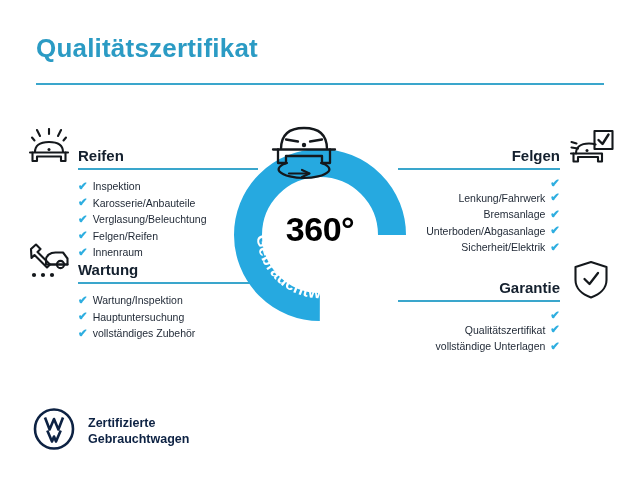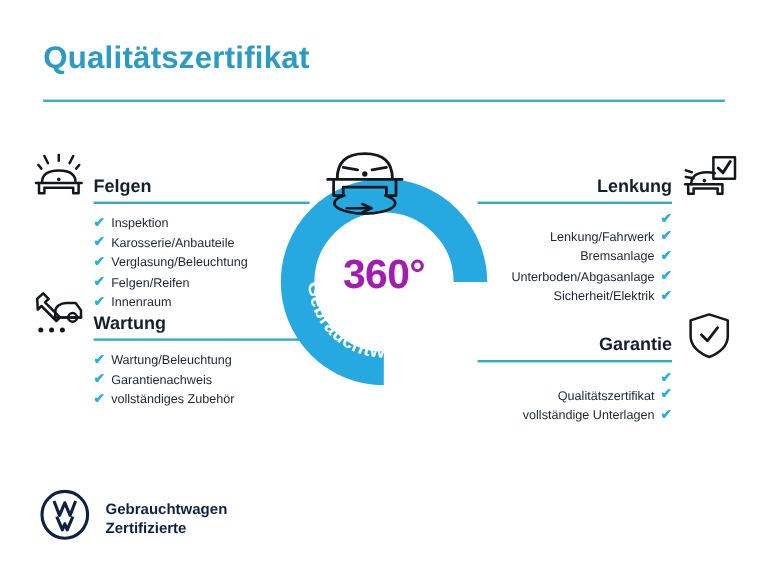--- a/index.html
+++ b/index.html
@@ -122,21 +122,21 @@
   }
   .badge svg { display: block; }
   .badge-num {
     position: absolute;
     left: 0;
     top: 62px;
     width: 174px;
     text-align: center;
     font-size: 34px;
     font-weight: bold;
-    color: #a21caf;
+    color: #000000;
     letter-spacing: -0.5px;
   }
 
   .car-top {
     position: absolute;
     left: 265px;
     top: 119px;
     width: 78px;
     height: 62px;
   }
@@ -174,21 +174,21 @@
           <path d="M23 6 L23 1"></path>
           <path d="M32 8 L35 2"></path>
           <path d="M8.5 12.5 L6 9.5"></path>
           <path d="M37.5 12.5 L40 9.5"></path>
           <path d="M9 24 C9 18 13 14 23 14 C33 14 37 18 37 24"></path>
           <path d="M4 24.5 L42 24.5"></path>
           <path d="M6.5 24.5 L6.5 33 L11 33 L11 28.5 L35 28.5 L35 33 L39.5 33 L39.5 24.5" stroke-linejoin="round"></path>
           <circle cx="23" cy="21.5" r="1.5" fill="#14181c" stroke="none"></circle>
         </svg>
       </div>
-      <div class="sec-title">Felgen</div>
+      <div class="sec-title">Reifen</div>
       <div class="sec-rule"></div>
     </div>
     <ul class="items">
       <li>
           <span class="chk">✔</span>
           <span>Inspektion</span>
         </li>
       <li>
           <span class="chk">✔</span>
           <span>Karosserie/Anbauteile</span>
@@ -220,25 +220,25 @@
           <circle cx="17" cy="33" r="2.1" fill="#14181c" stroke="none"></circle>
           <circle cx="26" cy="33" r="2.1" fill="#14181c" stroke="none"></circle>
         </svg>
       </div>
       <div class="sec-title">Wartung</div>
       <div class="sec-rule"></div>
     </div>
     <ul class="items">
       <li>
           <span class="chk">✔</span>
-          <span>Wartung/Beleuchtung</span>
-        </li>
-      <li>
-          <span class="chk">✔</span>
-          <span>Garantienachweis</span>
+          <span>Wartung/Inspektion</span>
+        </li>
+      <li>
+          <span class="chk">✔</span>
+          <span>Hauptuntersuchung</span>
         </li>
       <li>
           <span class="chk">✔</span>
           <span>vollständiges Zubehör</span>
         </li>
     </ul>
   </div>
 
   <div class="section right sec-technik">
     <div class="sec-head">
@@ -247,21 +247,21 @@
           <rect x="27.5" y="3" width="18" height="18"></rect>
           <path d="M31.5 12 L35.5 16 L41.5 6.5" stroke-width="2.4"></path>
           <path d="M4 25.5 L34 25.5"></path>
           <path d="M9 25.5 C9 19.5 13 15.5 22 15.5 C24.6 15.5 26.8 15.8 28.6 16.4"></path>
           <path d="M6.5 25.5 L6.5 33.5 L11 33.5 L11 29 L31 29 L31 33.5 L35 33.5 L35 25.5"></path>
           <circle cx="20" cy="22.5" r="1.5" fill="#14181c" stroke="none"></circle>
           <path d="M4.5 19.5 L11 20.5"></path>
           <path d="M4.5 14 L9.5 15.5"></path>
         </svg>
       </div>
-      <div class="sec-title">Lenkung</div>
+      <div class="sec-title">Felgen</div>
       <div class="sec-rule"></div>
     </div>
     <ul class="items">
       <li>
           <span class="chk">✔</span>
         </li>
       <li>
           <span>Lenkung/Fahrwerk</span>
           <span class="chk">✔</span>
         </li>
@@ -337,18 +337,18 @@
 
   <div class="footer">
     <div>
       <svg width="42" height="42" viewBox="0 0 42 42" fill="none">
         <ellipse cx="21" cy="21" rx="19" ry="19.5" stroke="#0d2243" stroke-width="2.6" fill="none"></ellipse>
         <path d="M12 9.5 L16.6 21.5 L21 11 L25.4 21.5 L30 9.5" stroke="#0d2243" stroke-width="2.6" fill="none" stroke-linejoin="round"></path>
         <path d="M14.3 22.5 L19 33.5 L21 28.5 L23 33.5 L27.7 22.5" stroke="#0d2243" stroke-width="2.6" fill="none" stroke-linejoin="round"></path>
       </svg>
     </div>
     <div class="vw-text">
+      <div>Zertifizierte</div>
       <div>Gebrauchtwagen</div>
-      <div>Zertifizierte</div>
     </div>
   </div>
 
 </div>
 
 </body></html>

